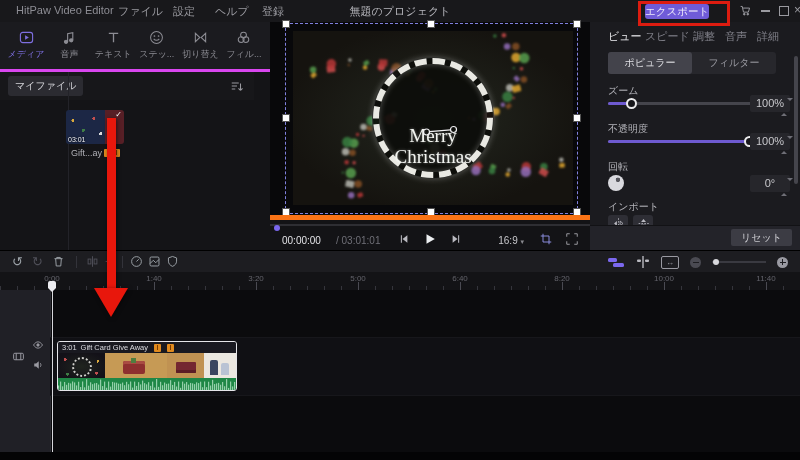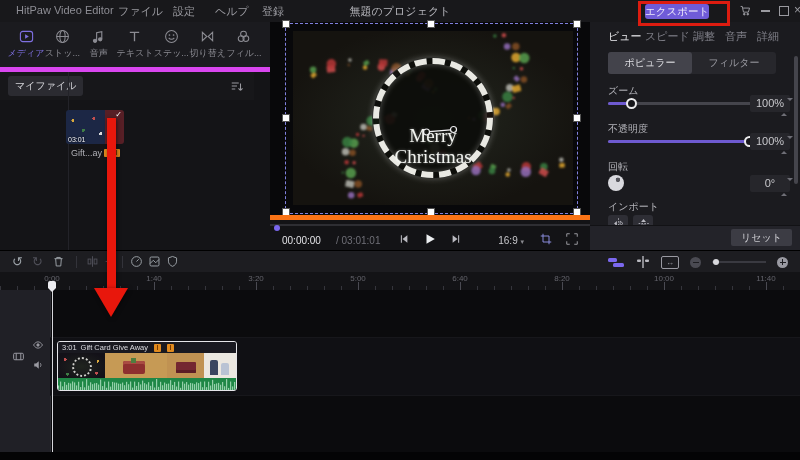--- a/index.html
+++ b/index.html
@@ -22,21 +22,21 @@
   .winbtn{position:absolute;color:#9a9aa0;}
   .minus{left:761px;top:10px;width:9px;height:2px;background:#9a9aa0;}
   .maxbox{left:779px;top:6px;width:8px;height:8px;border:1.3px solid #9a9aa0;}
   .closex{left:794px;top:3px;font-size:12px;}
 
   
   .leftpanel{position:absolute;left:0;top:22px;width:270px;height:228px;background:#141417;
              border-right:1px solid #000;}
   .tabbar{position:absolute;left:0;top:0;right:0;height:50px;background:#1b1b1f;
           display:flex;justify-content:space-between;padding:0 8px;box-sizing:border-box;
-          border-bottom:5px solid #d946ef;}
+          border-bottom:3px solid #d946ef;}
   .ltab{width:36px;display:flex;flex-direction:column;align-items:center;justify-content:center;
         color:#8c8c93;font-size:9px;gap:3px;}
   .ltab.sel{color:#7e6fe0;}
   .ltab .lbl{white-space:nowrap;}
   .subrow{position:absolute;left:0;top:50px;right:16px;height:28px;background:#17171a;}
   .myfiles{position:absolute;left:8px;top:4px;height:20px;line-height:20px;padding:0 7px;
            background:#2b2b31;border-radius:3px;font-size:10px;color:#d4d4d9;}
   .vdiv{position:absolute;left:68px;top:50px;width:1px;height:178px;background:#232329;}
   .importbtn{position:absolute;left:76px;top:4px;height:20px;line-height:20px;padding:0 8px;
              background:#6a5cd6;border-radius:3px;font-size:10px;color:#efeafc;}
@@ -219,30 +219,20 @@
 <div class="leftpanel">
   <div class="tabbar">
     <div class="ltab sel">
       <span>
           <svg width="15" height="15" viewBox="0 0 16 16" fill="none" stroke="currentColor" stroke-width="1.2">
             <rect x="1.5" y="2.5" width="13" height="11" rx="2.5"></rect>
             <path d="M6.5 5.5l4 2.5-4 2.5z" fill="currentColor" stroke="none"></path>
           </svg>
         </span>
       <span class="lbl">メディア</span>
-    </div>
-    <div class="ltab">
-      <span>
-          <svg width="15" height="15" viewBox="0 0 16 16" fill="none" stroke="currentColor" stroke-width="1.1">
-            <circle cx="8" cy="8" r="6.3"></circle>
-            <ellipse cx="8" cy="8" rx="2.8" ry="6.3"></ellipse>
-            <path d="M1.7 8h12.6"></path>
-          </svg>
-        </span>
-      <span class="lbl">ストッ...</span>
     </div>
     <div class="ltab">
       <span>
           <svg width="15" height="15" viewBox="0 0 16 16" fill="none" stroke="currentColor" stroke-width="1.2">
             <path d="M6 12.5V4l5.5-1.2v8"></path>
             <circle cx="4.3" cy="12.6" r="1.7" fill="currentColor"></circle>
             <circle cx="9.8" cy="11" r="1.7" fill="currentColor"></circle>
           </svg>
         </span>
       <span class="lbl">音声</span>

